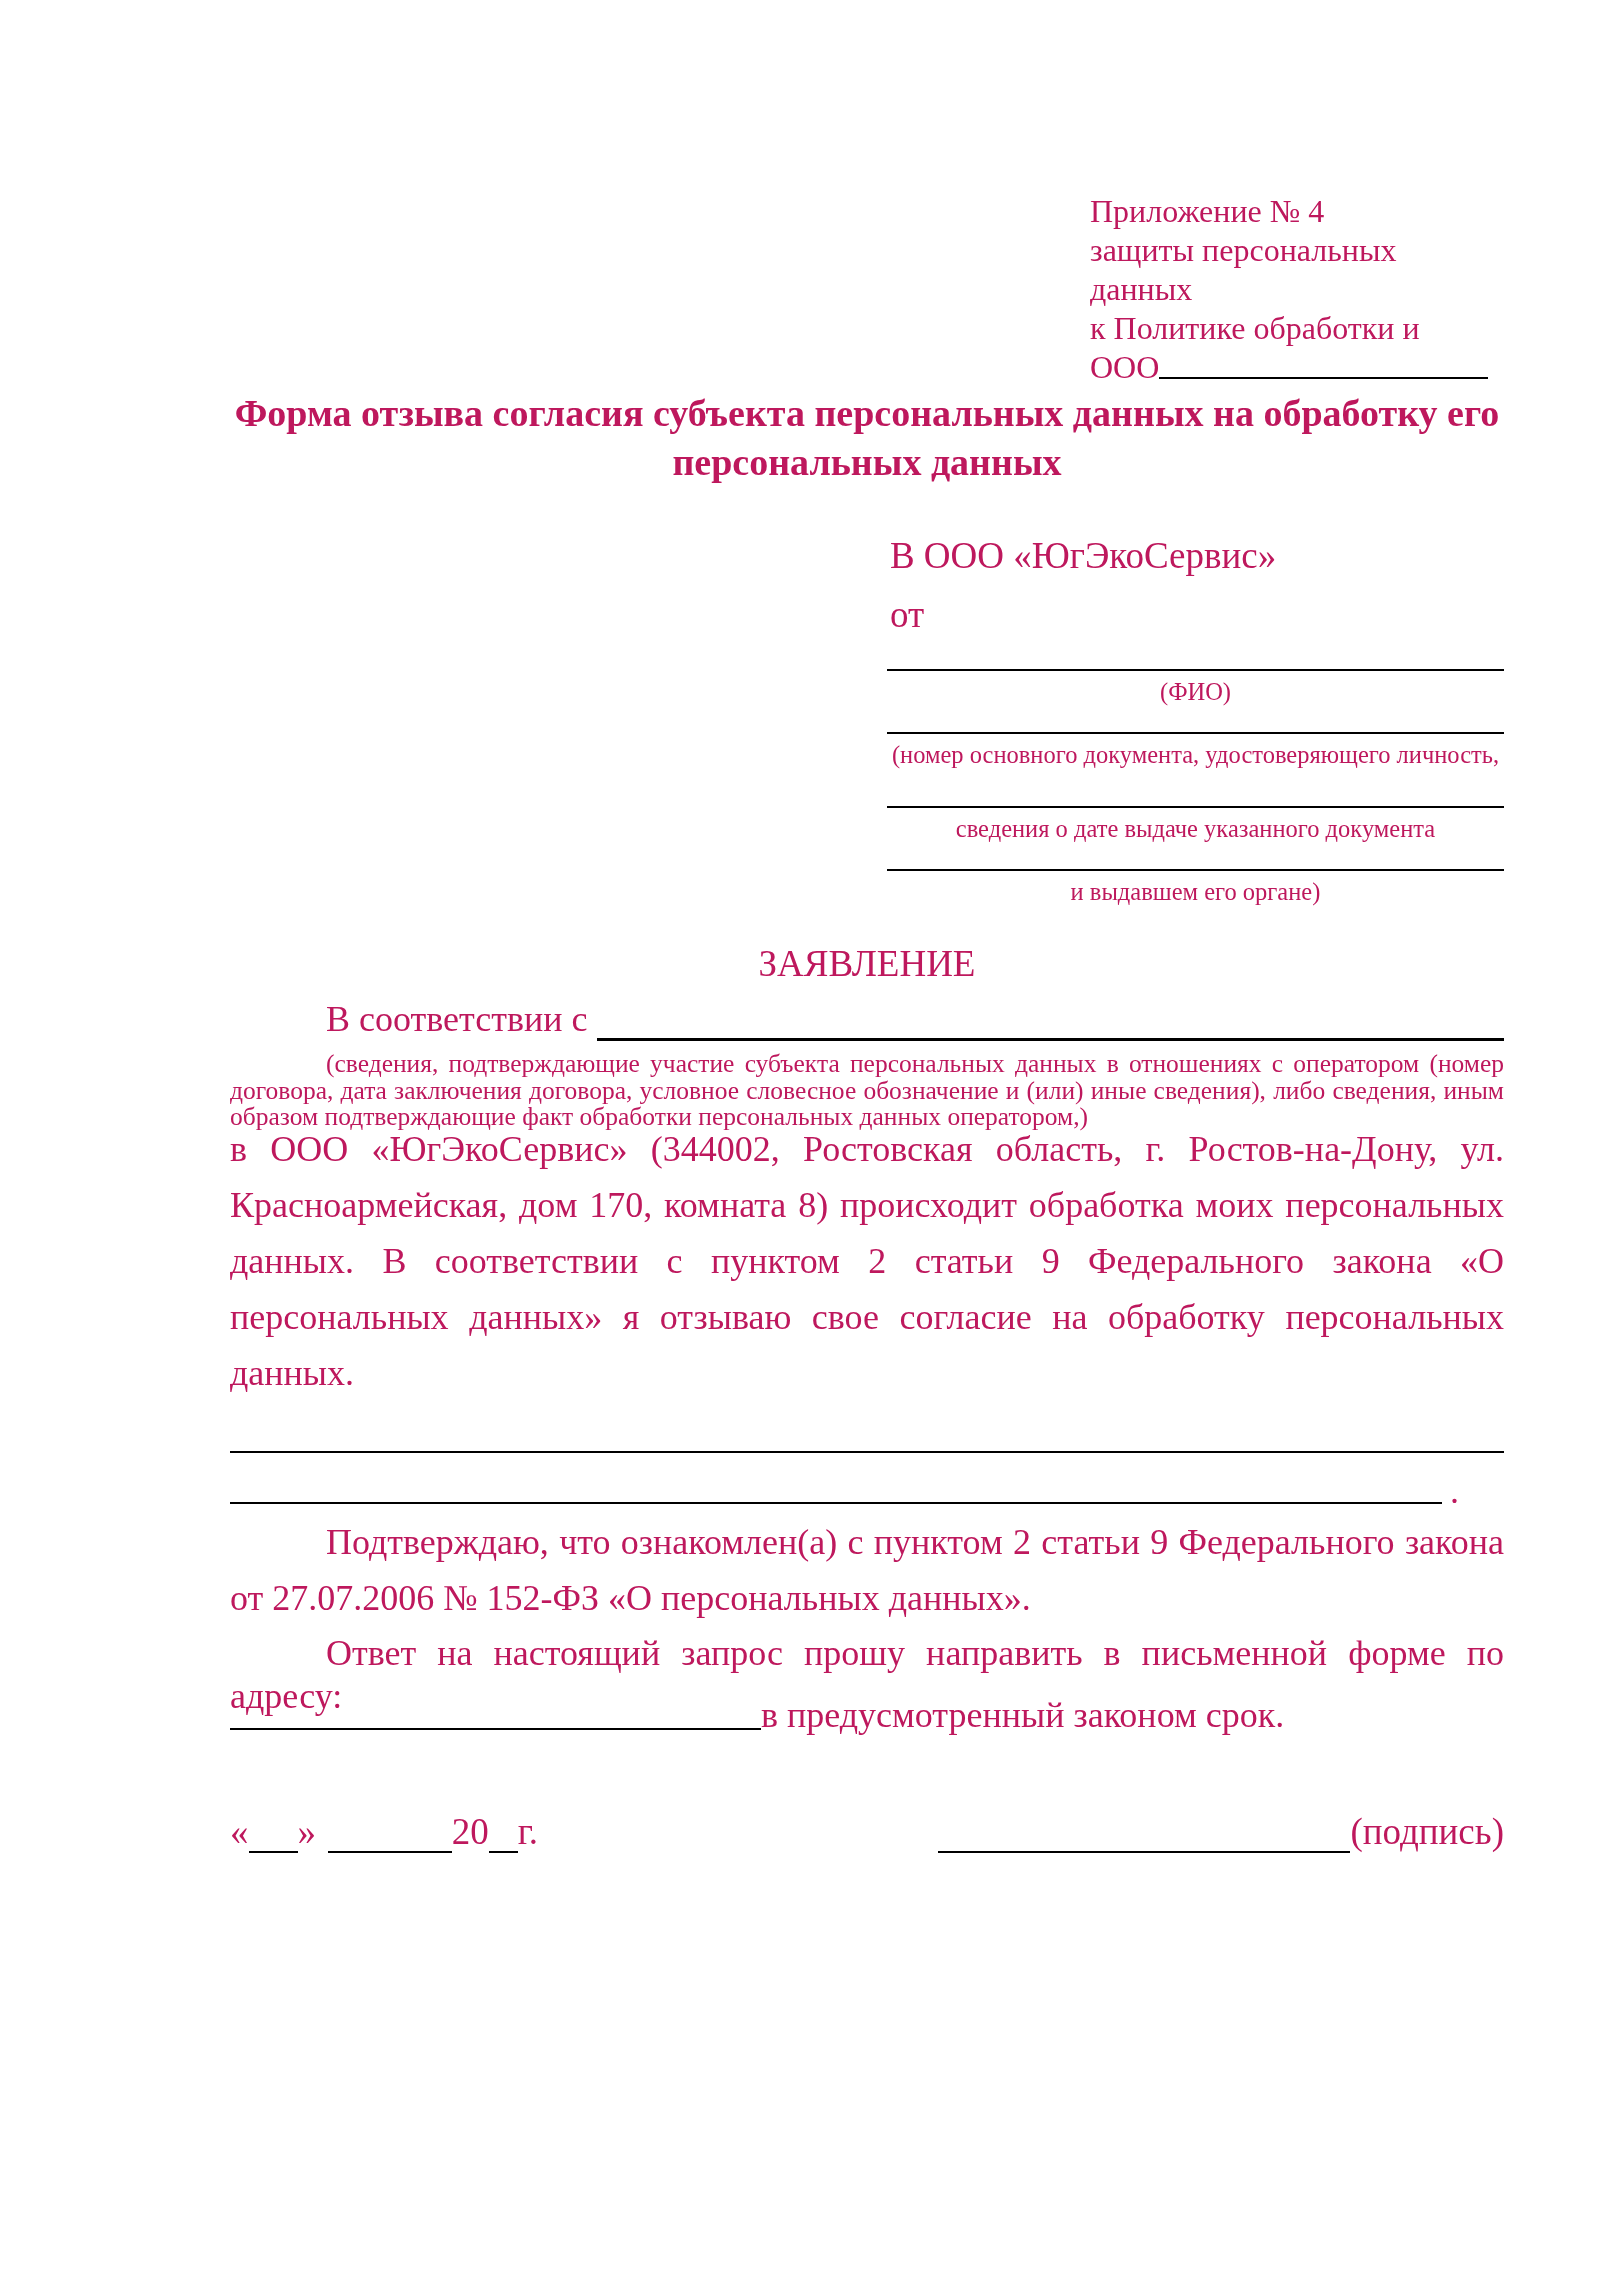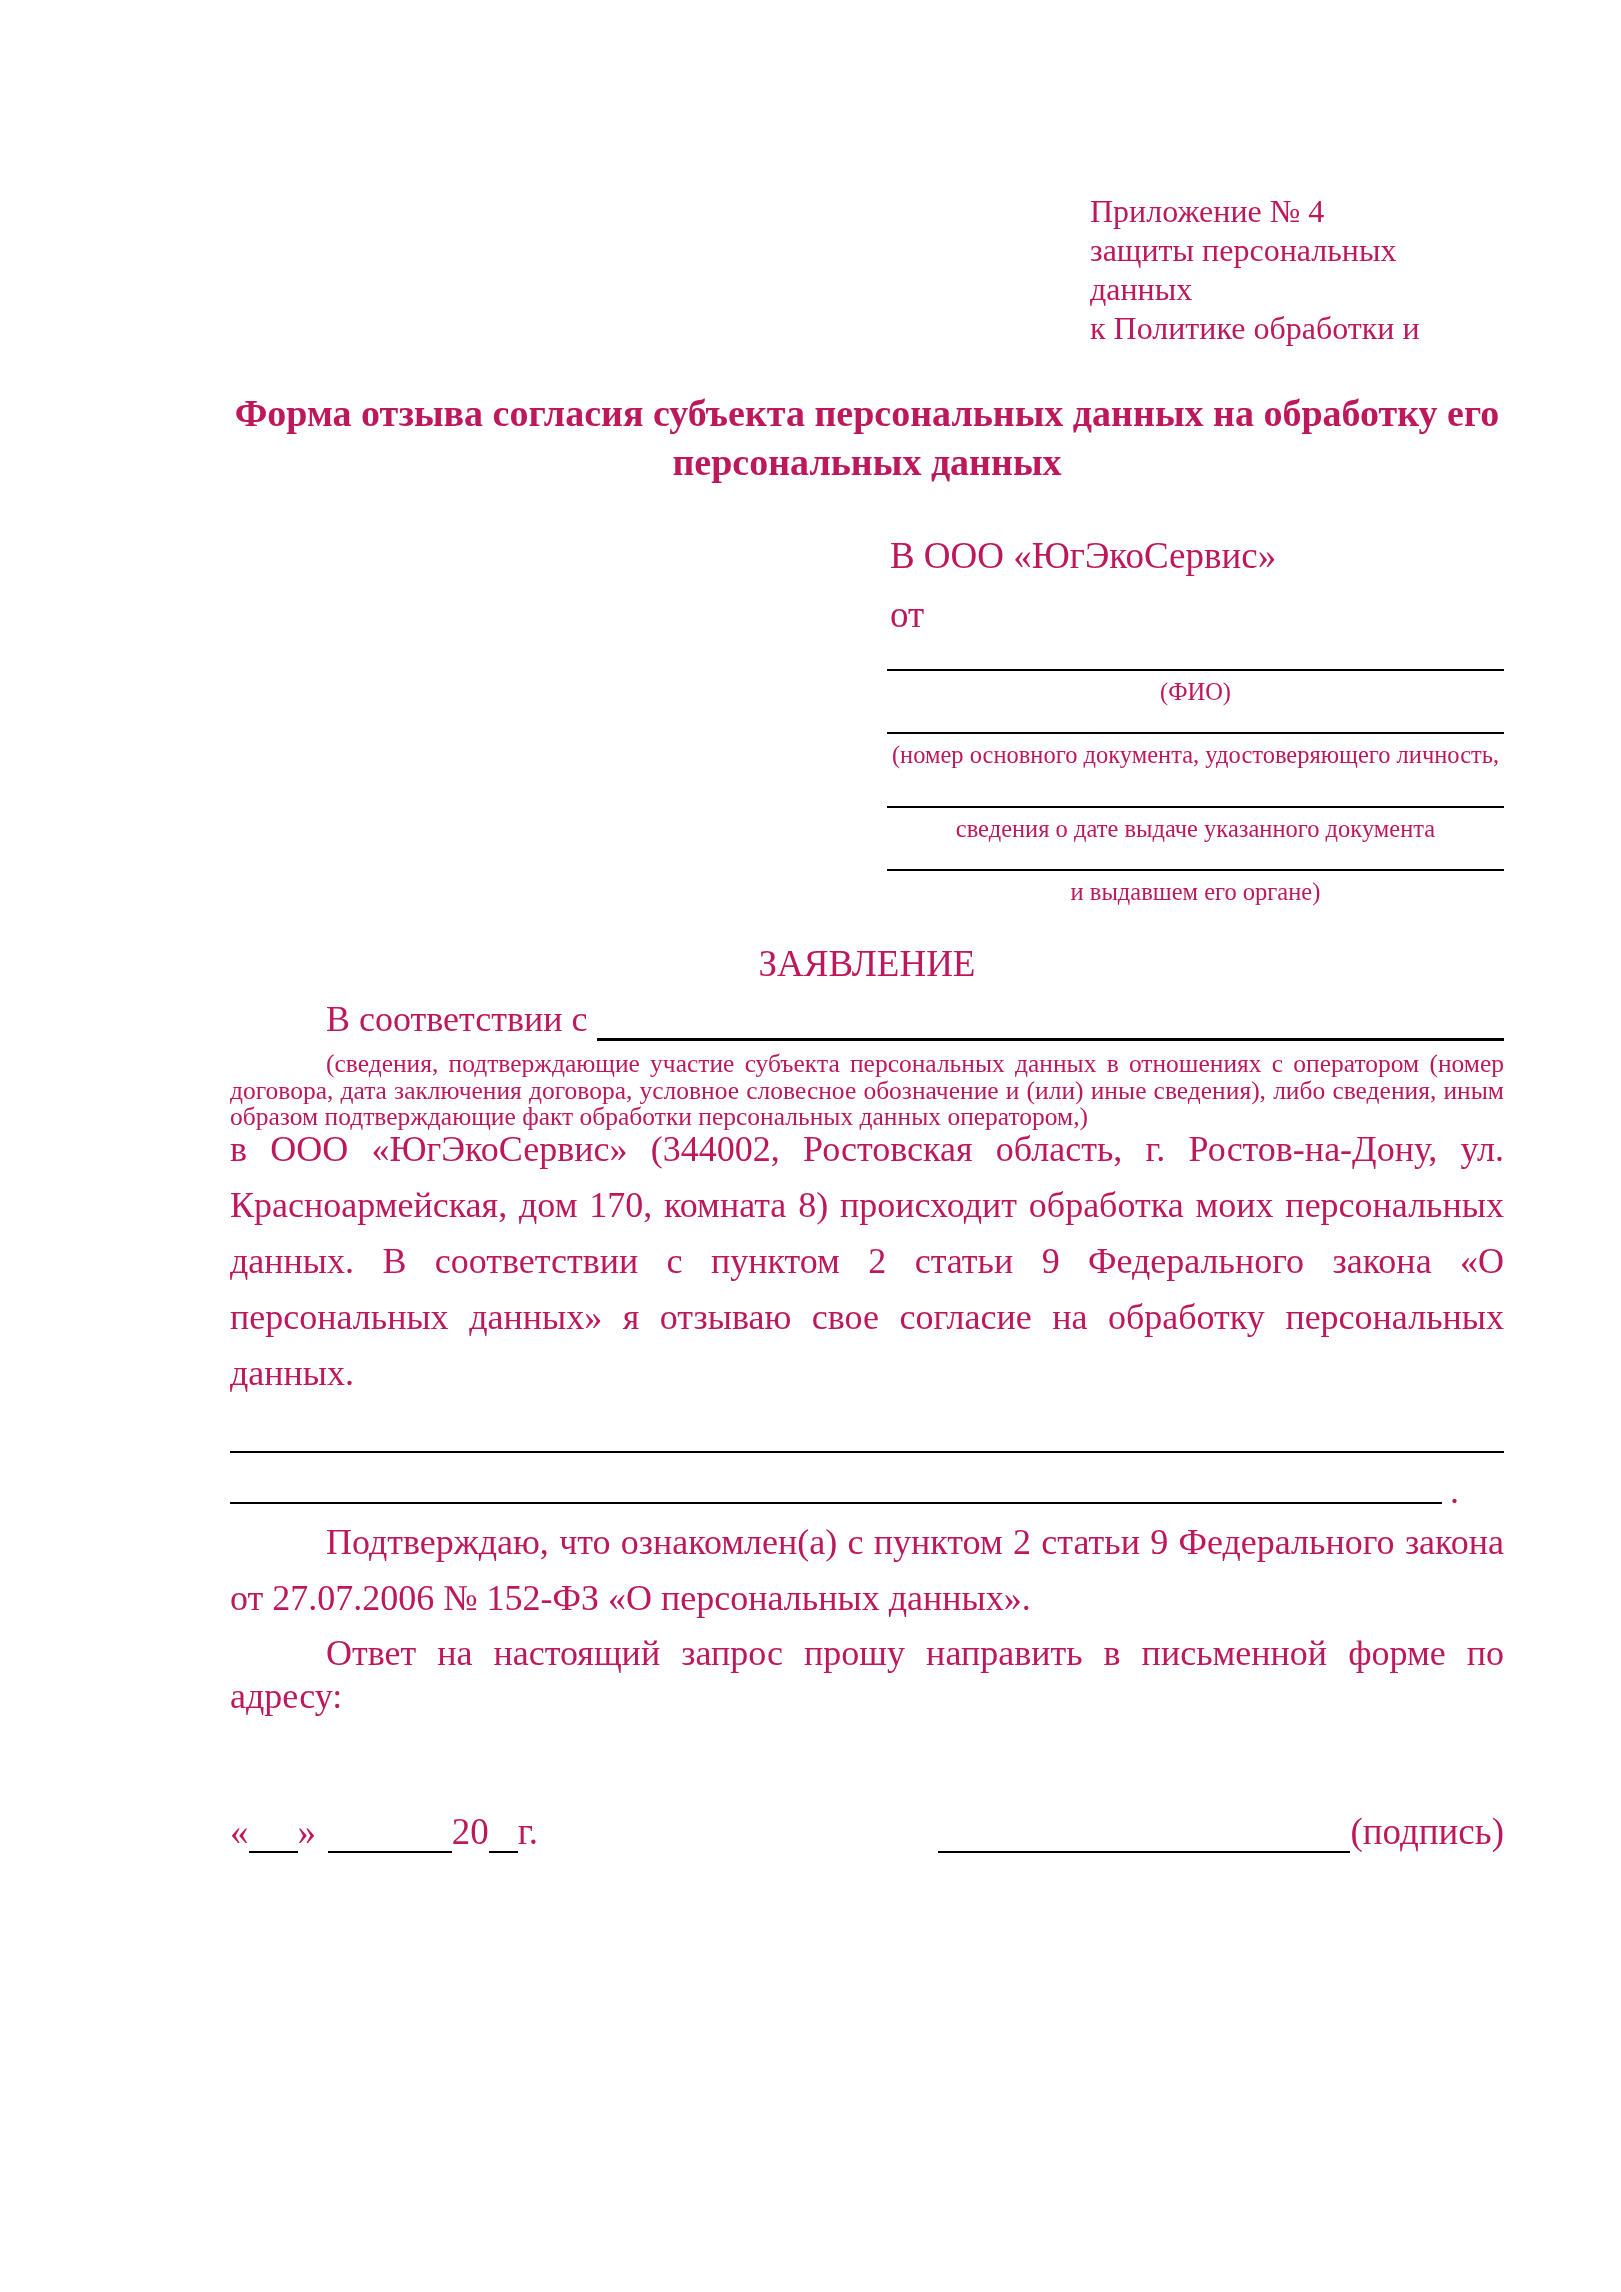--- a/index.html
+++ b/index.html
@@ -85,20 +85,24 @@
 </style>
 </head>
 <body>
 
 <div class="page">
 
   <div class="appendix">
     <div>Приложение № 4</div>
     <div>защиты персональных данных</div>
     <div>к Политике обработки и</div>
+    <div class="appendix-row">
+      <span>ООО</span>
+      <span class="appendix-fill"></span>
+    </div>
   </div>
 
   <div class="doc-title">Форма отзыва согласия субъекта персональных данных на обработку его персональных данных</div>
 
   <div class="addr">
     <div class="addr-to">В ООО «ЮгЭкоСервис»</div>
     <div class="addr-from">от</div>
     <div class="hr hr-fio"></div>
     <div class="addr-cap cap-fio">(ФИО)</div>
     <div class="hr hr-doc1"></div>
@@ -121,20 +125,24 @@
 
   <div class="body-par body-main">в ООО «ЮгЭкоСервис» (344002, Ростовская область, г. Ростов-на-Дону, ул. Красноармейская, дом 170, комната 8) происходит обработка моих персональных данных. В соответствии с пунктом 2 статьи 9 Федерального закона «О персональных данных» я отзываю свое согласие на обработку персональных данных.</div>
 
   <div class="rule rule-1"></div>
   <div class="rule rule-2"></div>
   <div class="rule-period">.</div>
 
   <div class="body-par confirm-par">Подтверждаю, что ознакомлен(а) с пунктом 2 статьи 9 Федерального закона от 27.07.2006 № 152-ФЗ «О персональных данных».</div>
 
   <div class="reply-line">Ответ на настоящий запрос прошу направить в письменной форме по адресу:</div>
+  <div class="reply2-row row">
+    <span class="blank addr-blank"></span>
+    <span class="txt">в предусмотренный законом срок.</span>
+  </div>
 
   <div class="footer-row fgroup">
     <span class="fgroup">
       <span class="txt">«</span>
       <span class="blank day-blank"></span>
       <span class="txt">»</span>
       <span class="blank month-blank"></span>
       <span class="txt">20</span>
       <span class="blank year-blank"></span>
       <span class="txt">г.</span>

